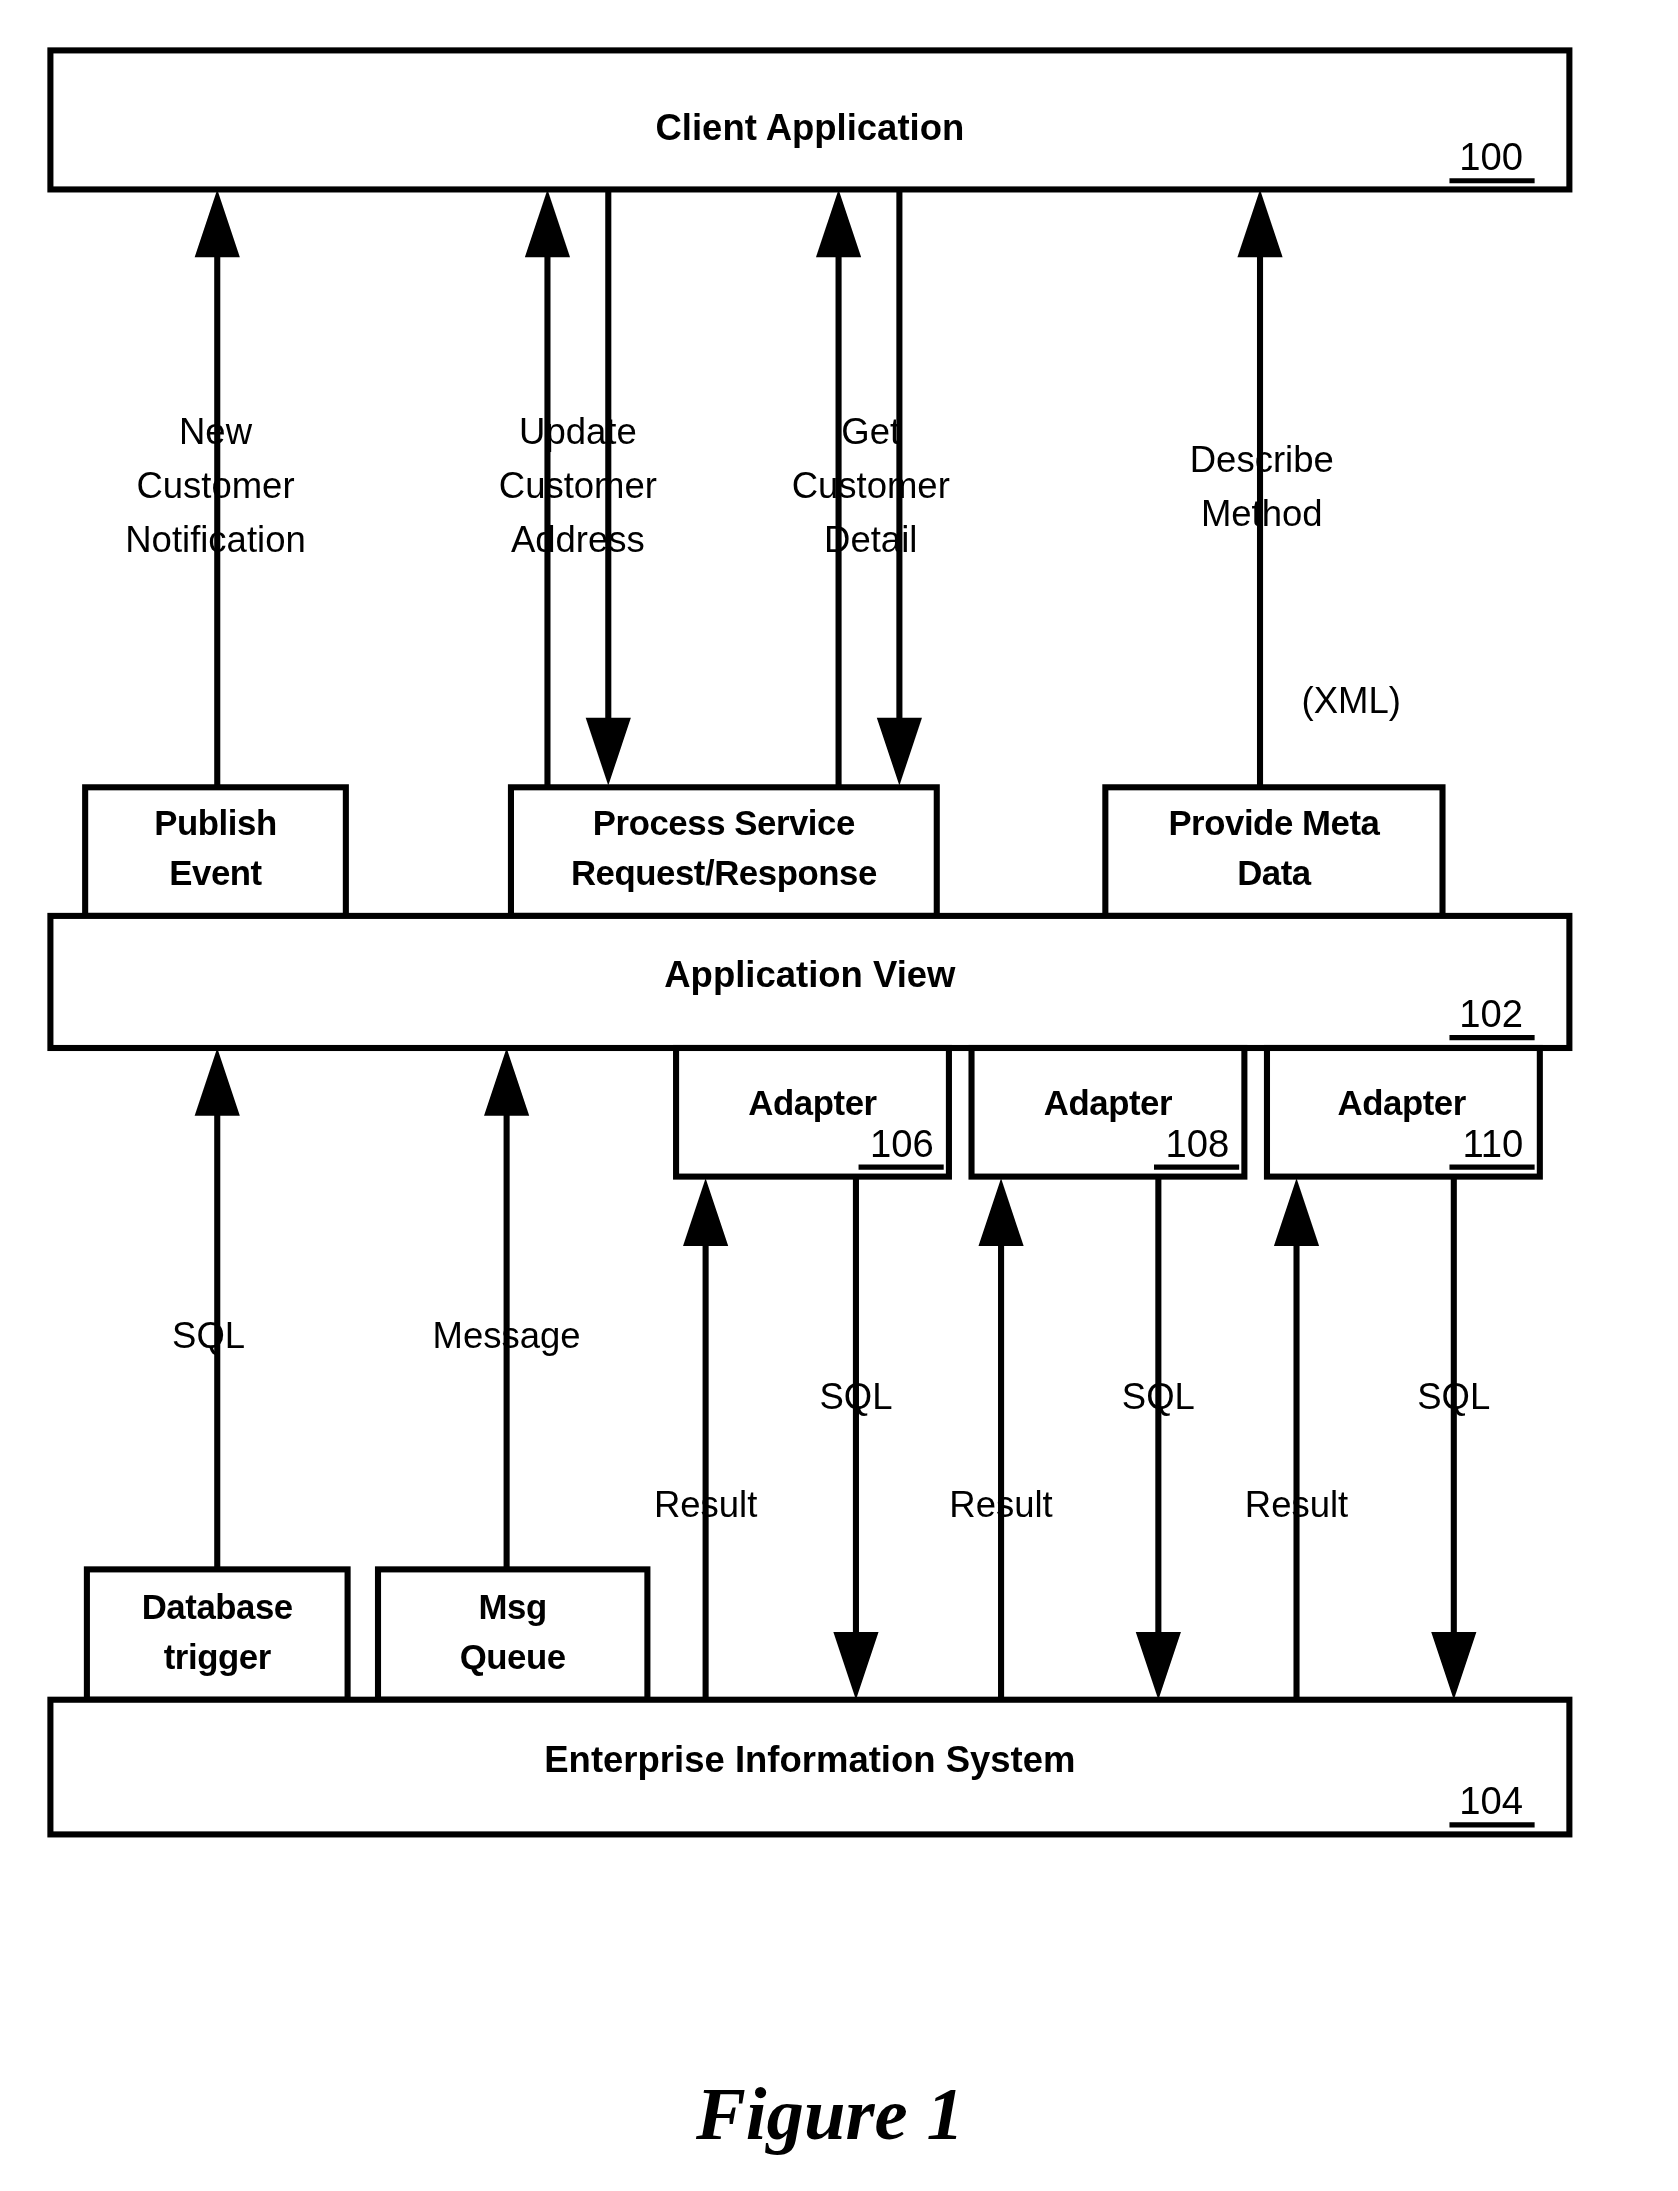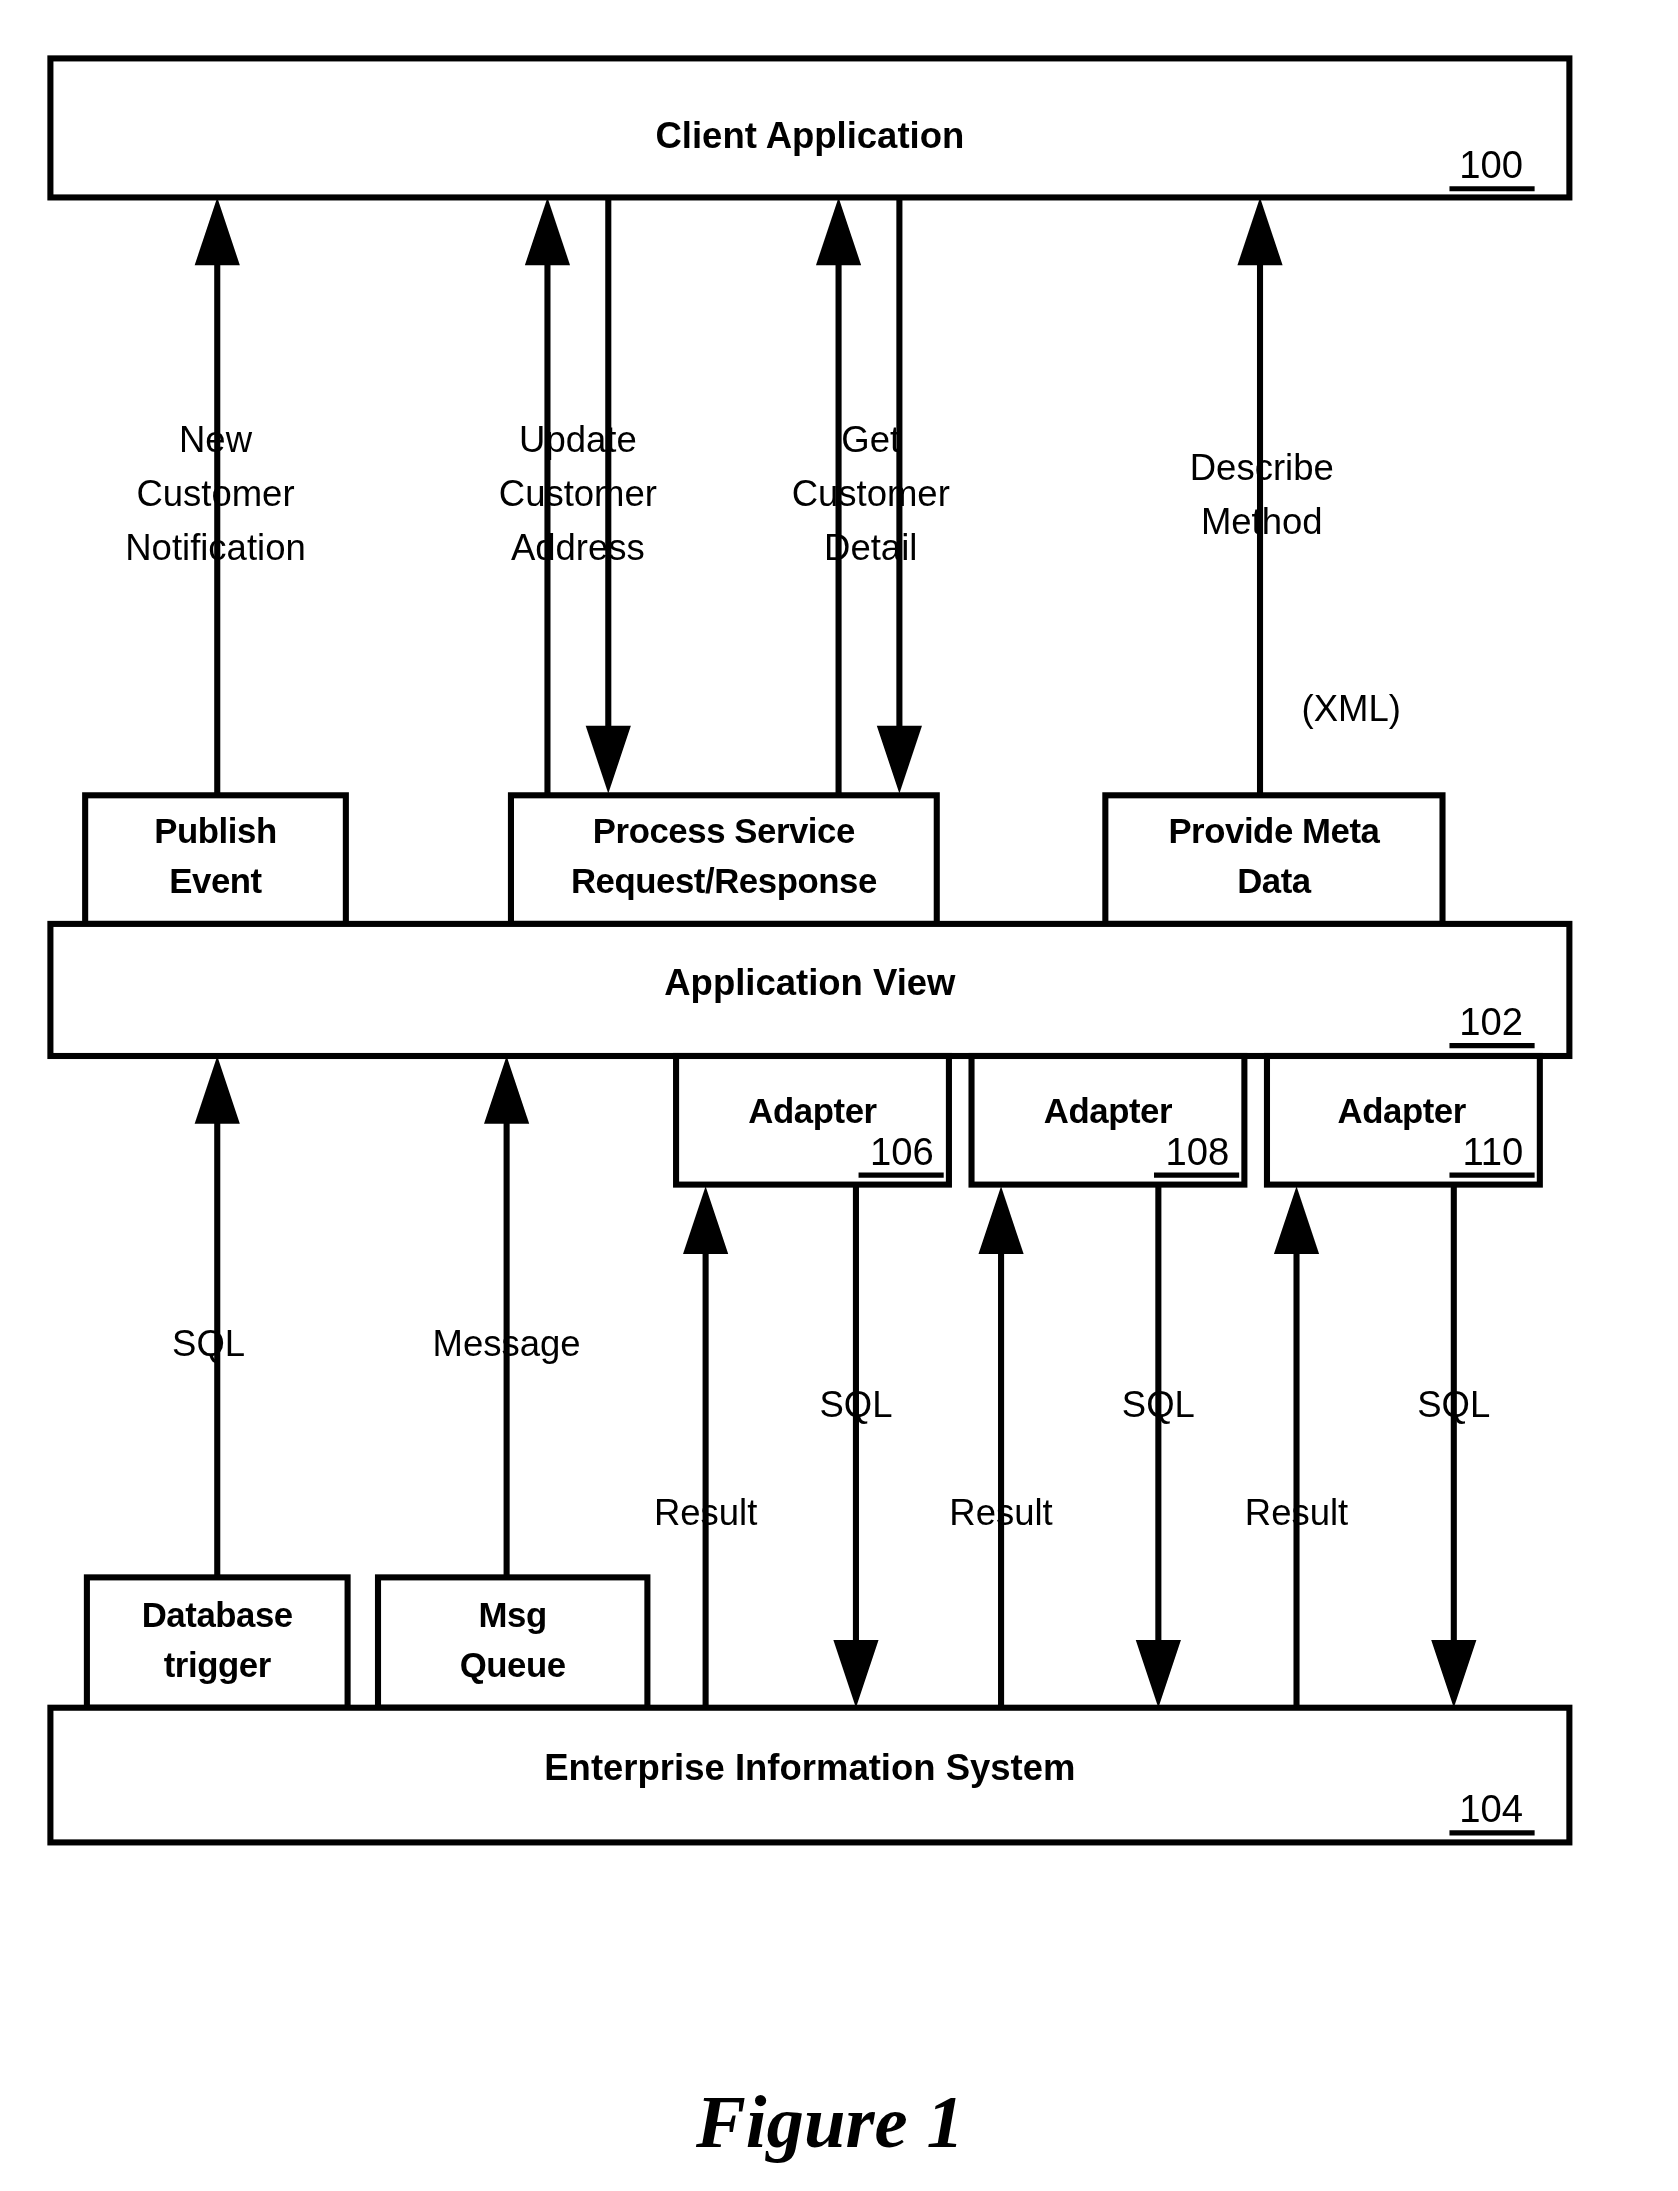--- a/index.html
+++ b/index.html
@@ -10,21 +10,21 @@
   body {
     width: 1678px;
     height: 2192px;
     position: relative;
     font-family: "Liberation Sans", sans-serif;
     color: #000000;
     overflow: hidden;
   }
   #figure-root {
     position: absolute;
-    left: 0; top: 13px;
+    left: 0; top: 5px;
     width: 1678px;
     height: 1832px;
   }
   svg.diagram {
     position: absolute;
     left: 0; top: 0;
     width: 1678px;
     height: 2192px;
     display: block;
   }

